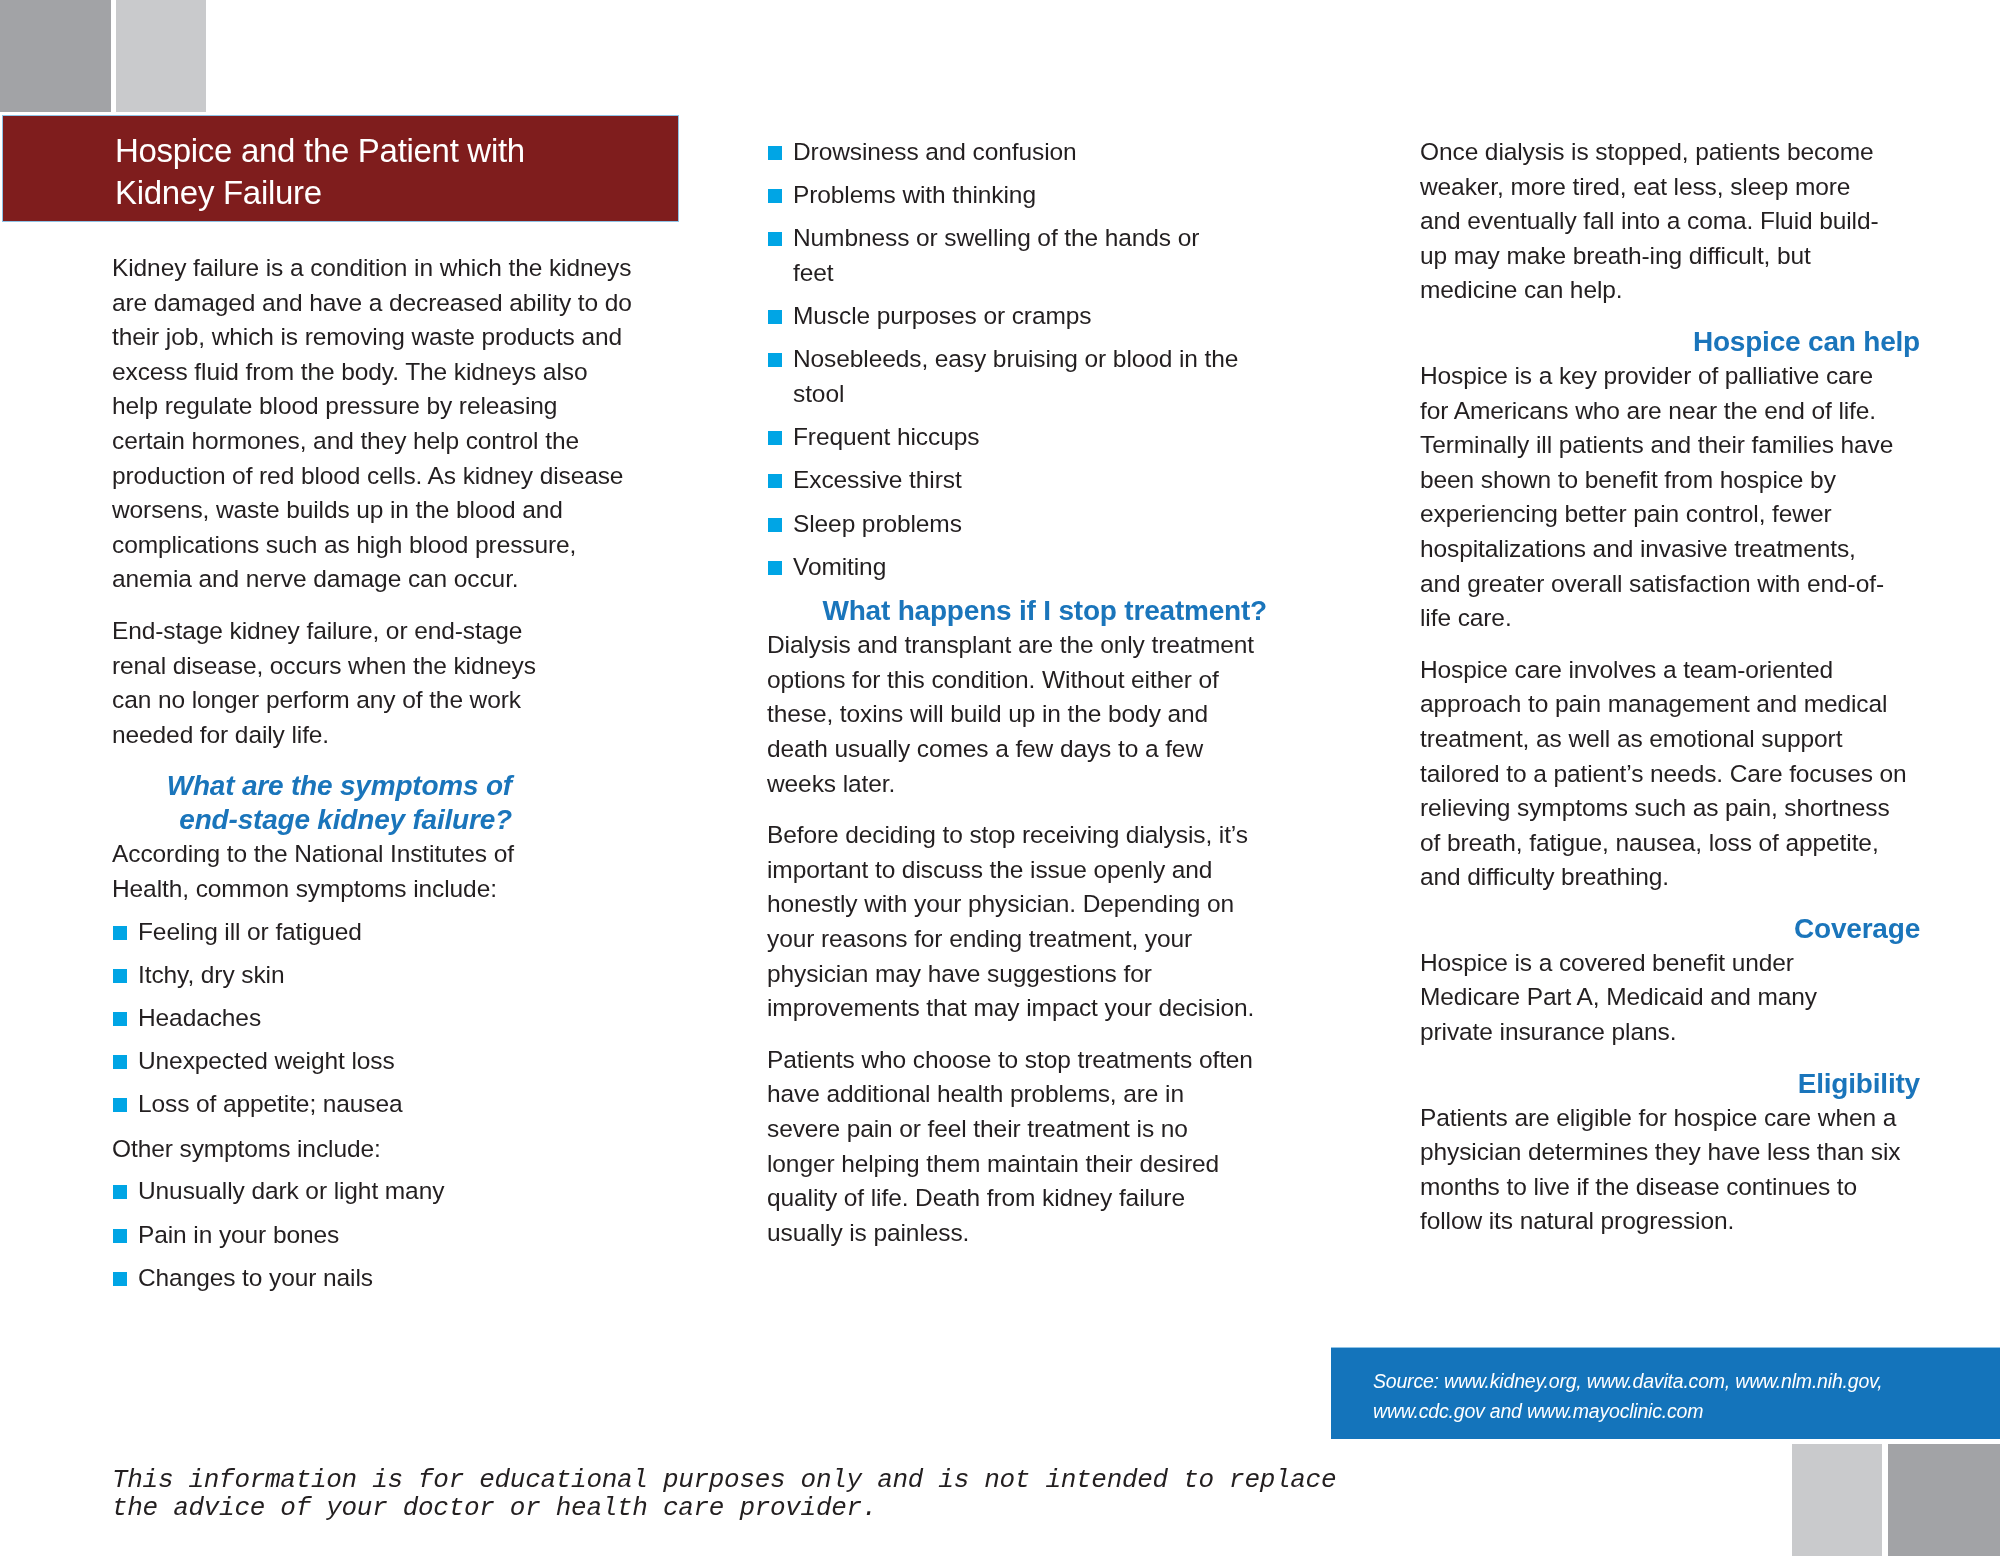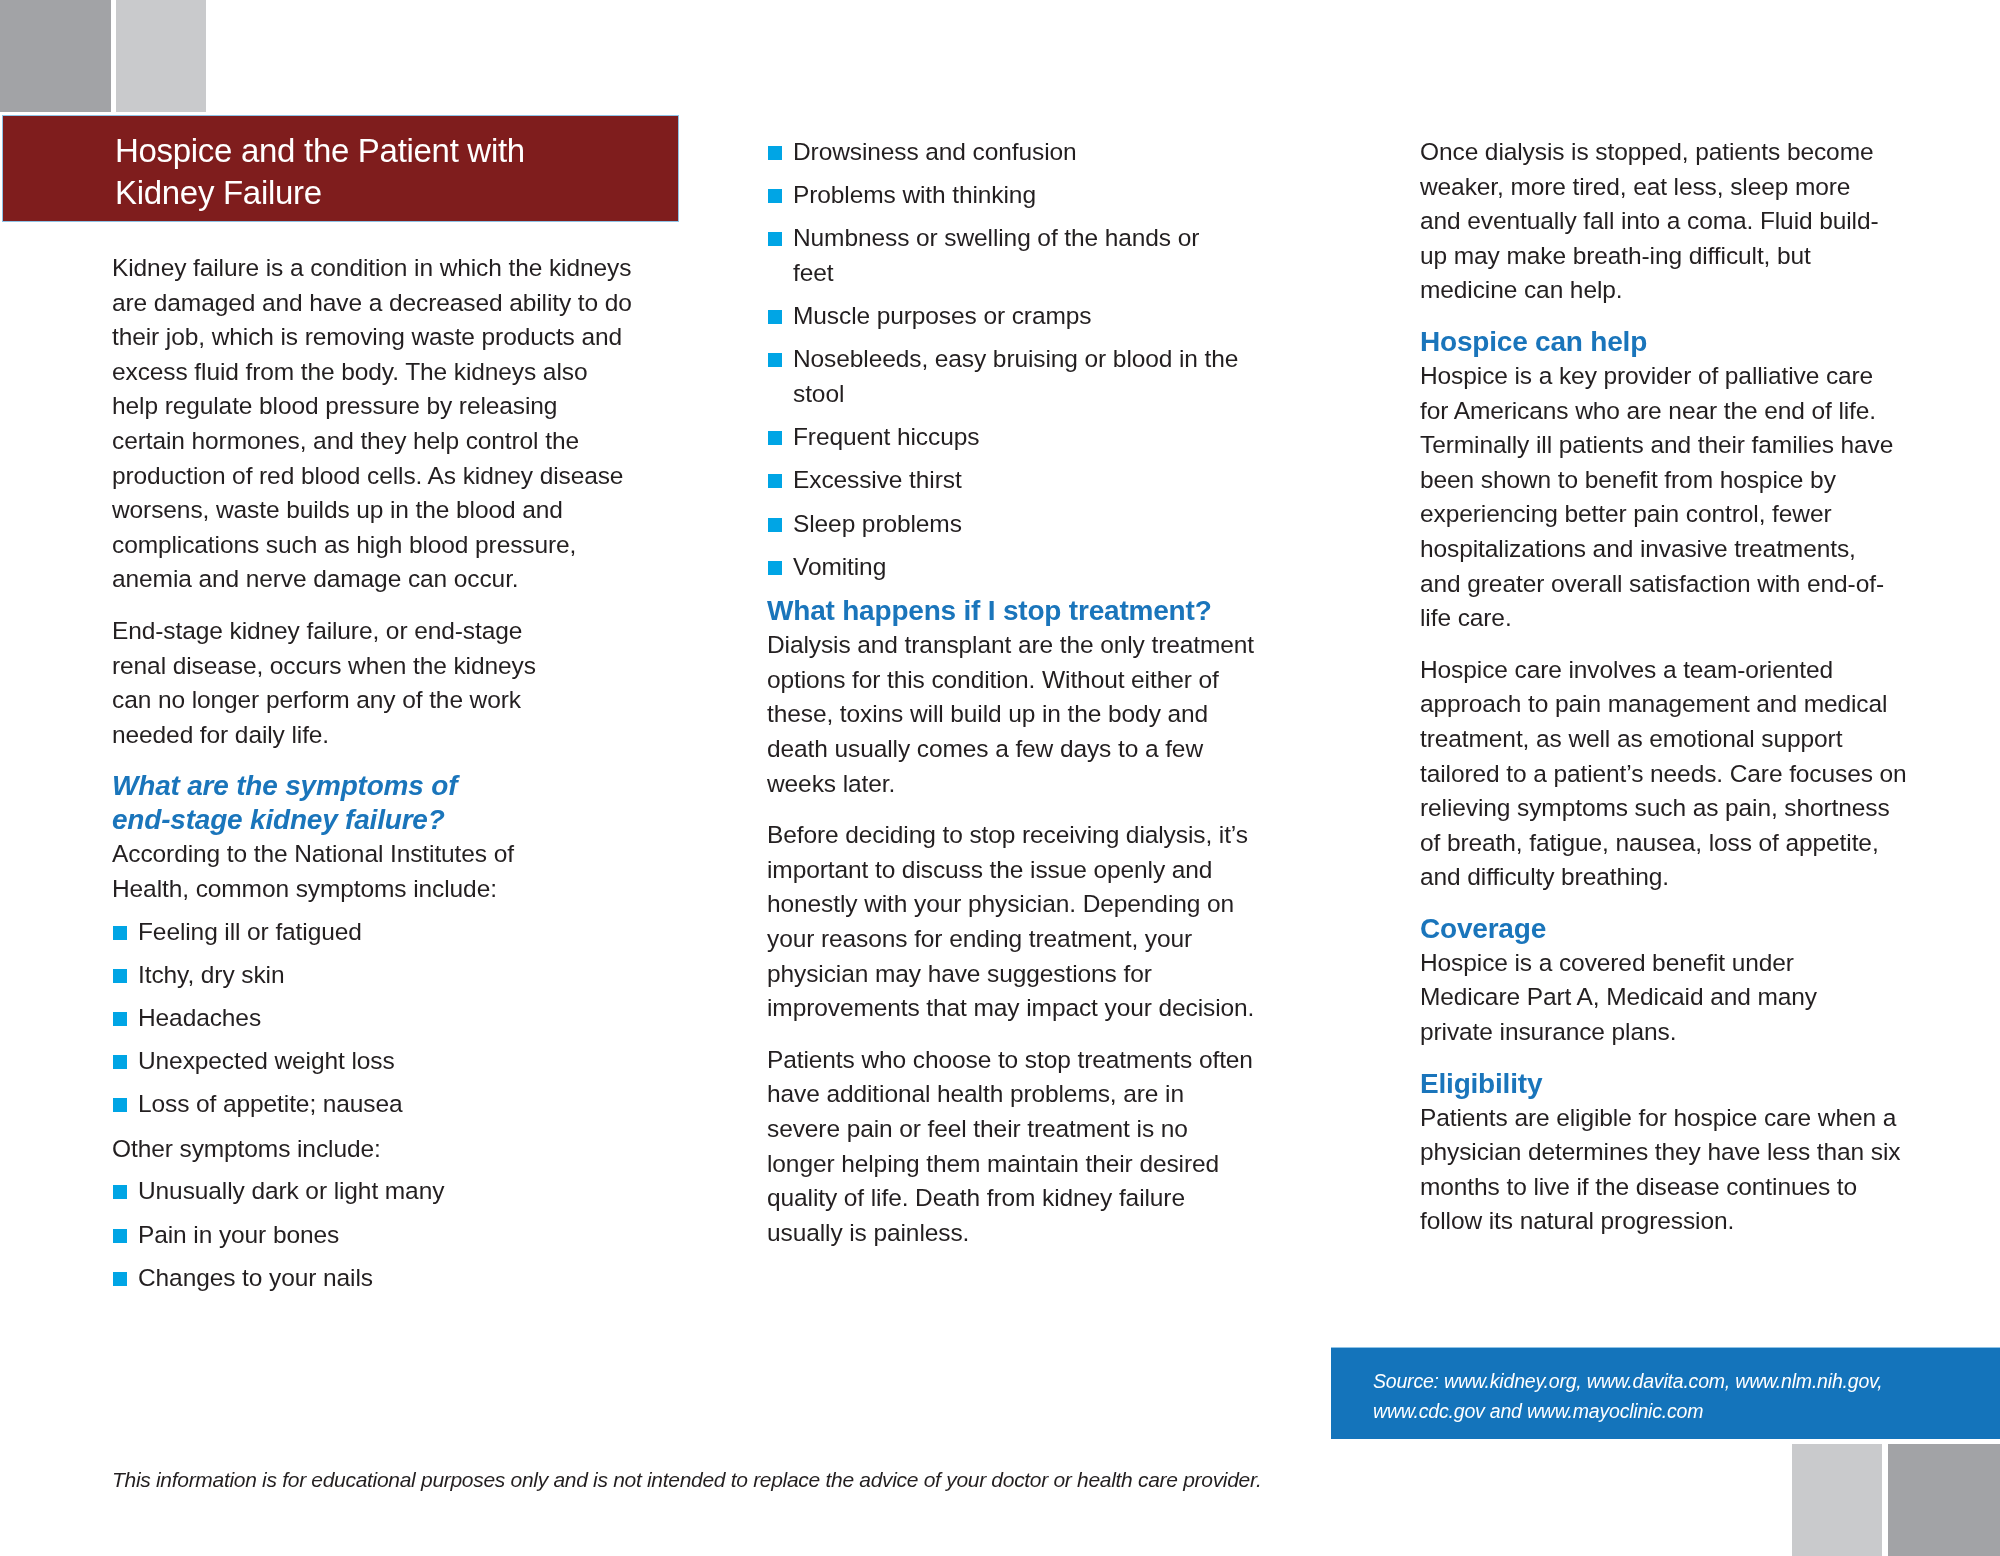--- a/index.html
+++ b/index.html
@@ -23,21 +23,21 @@
     color: #ffffff; box-sizing: border-box; padding: 14px 0 0 112px;
     font-size: 33px; line-height: 42px; letter-spacing: -0.3px;
   }
   .col { position: absolute; font-size: 24.5px; line-height: 34.6px; letter-spacing: -0.1px; }
   #col1 { left: 112px; top: 251px; width: 520px; }
   #col2 { left: 767px; top: 135px; width: 500px; }
   #col3 { left: 1420px; top: 135px; width: 500px; }
   .col p { margin: 0 0 17px 0; }
   .col h2 {
     margin: 0; color: #1a75bb; font-weight: bold; font-size: 28px;
-    line-height: 34px; letter-spacing: -0.2px;
+    line-height: 34px; letter-spacing: -0.2px; text-align: right;
   }
   .col h2 + p { margin-top: 0; }
   ul.bul { list-style: none; margin: 0 0 10px 0; padding: 0; }
   ul.bul li {
     position: relative; padding-left: 26px; margin-bottom: 8.6px;
   }
   ul.bul li .sqb {
     position: absolute; left: 1px; top: 11px; width: 14px; height: 14px;
     background: #00a5e5;
   }
@@ -47,22 +47,23 @@
   #col3 .h-cov, #col3 .h-elig { margin-top: 6px; }
 
   .source {
     position: absolute; left: 1331px; top: 1348px; width: 669px; height: 91px;
     background: #1474bb; box-shadow: 0 -1px 0 0 #8fc3e6; color: #ffffff;
     box-sizing: border-box; padding: 18px 16px 0 42px;
     font-style: italic; font-size: 19.5px; line-height: 30px; letter-spacing: -0.2px;
   }
   .disclaimer {
     position: absolute; left: 112px; top: 1466px; width: 1250px;
-    font-style: italic; font-size: 21px; line-height: 28px; letter-spacing: -0.3px;
+    font-style: italic; font-size: 26px; line-height: 28px; letter-spacing: -0.3px;
     color: #231f20;
+    font-family: Liberation Mono, monospace;
   }
 </style>
 </head>
 <body>
 
 <div class="sq dark" id="sq-tl-dark"></div>
 <div class="sq light" id="sq-tl-light"></div>
 
 <div class="banner">
   <div>Hospice and the Patient with</div>

